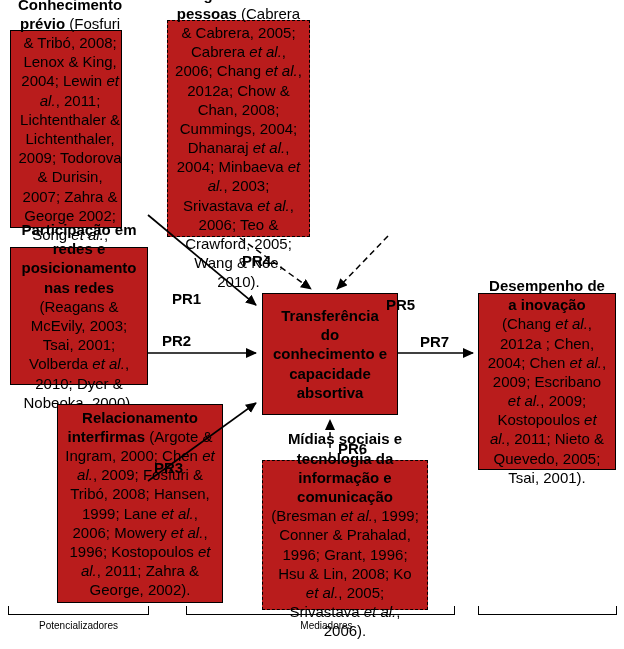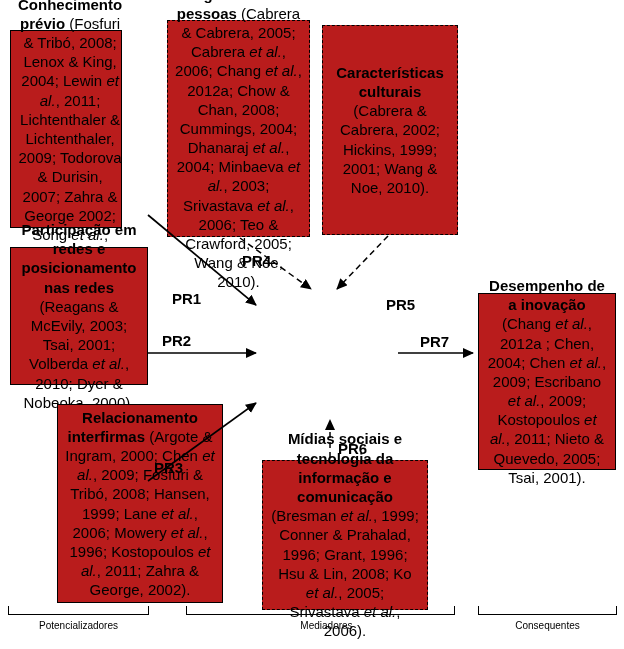--- a/index.html
+++ b/index.html
@@ -47,24 +47,24 @@
   </div>
 
   <div class="box" style="left:10px; top:404px; width:166px; height:199px;margin-left:47px;">
     <div><span style="font-weight: bold;">Relacionamento interfirmas</span><span> (Argote &amp; Ingram, 2000; Chen </span><span style="font-style: italic;">et al.</span><span>, 2009; Fosfuri &amp; Tribó, 2008; Hansen, 1999; Lane </span><span style="font-style: italic;">et al.</span><span>, 2006; Mowery </span><span style="font-style: italic;">et al.</span><span>, 1996; Kostopoulos </span><span style="font-style: italic;">et al.</span><span>, 2011; Zahra &amp; George, 2002).</span></div>
   </div>
 
   <div class="box dashed" style="left:167px; top:20px; width:143px; height:217px;">
     <div><span style="font-weight: bold;">Práticas de gestão de pessoas</span><span> (Cabrera &amp; Cabrera, 2005; Cabrera </span><span style="font-style: italic;">et al.</span><span>, 2006; Chang </span><span style="font-style: italic;">et al.</span><span>, 2012a; Chow &amp; Chan, 2008; Cummings, 2004; Dhanaraj </span><span style="font-style: italic;">et al.</span><span>, 2004; Minbaeva </span><span style="font-style: italic;">et al.</span><span>, 2003; Srivastava </span><span style="font-style: italic;">et al.</span><span>, 2006; Teo &amp; Crawford, 2005; Wang &amp; Noe, 2010).</span></div>
   </div>
 
-  <div class="box dashed" style="left:322px; top:25px; width:136px; height:210px;">
-    <div><span style="font-weight: bold;">Características culturais</span><span> (Cabrera &amp; Cabrera, 2002; Hickins, 1999; 2001; Wang &amp; Noe, 2010).</span></div>
+
+  <div class="box" style="left:262px; top:293px; width:136px; height:122px;">
+    <div><span style="font-weight: bold;">Transferência do conhecimento e capacidade absortiva</span></div>
   </div>
-
 
   <div class="box" style="left:478px; top:293px; width:138px; height:177px;">
     <div><span style="font-weight: bold;">Desempenho de a inovação</span><span> (Chang </span><span style="font-style: italic;">et al.</span><span>, 2012a ; Chen, 2004; Chen </span><span style="font-style: italic;">et al.</span><span>, 2009; Escribano </span><span style="font-style: italic;">et al.</span><span>, 2009; Kostopoulos </span><span style="font-style: italic;">et al.</span><span>, 2011; Nieto &amp; Quevedo, 2005; Tsai, 2001).</span></div>
   </div>
 
   <div class="box dashed" style="left:262px; top:460px; width:166px; height:150px;">
     <div><span style="font-weight: bold;">Mídias sociais e tecnologia da informação e comunicação</span><span> (Bresman </span><span style="font-style: italic;">et al.</span><span>, 1999; Conner &amp; Prahalad, 1996; Grant, 1996; Hsu &amp; Lin, 2008; Ko </span><span style="font-style: italic;">et al.</span><span>, 2005; Srivastava </span><span style="font-style: italic;">et al.</span><span>, 2006).</span></div>
   </div>
 
   <svg class="arrow-layer" viewBox="0 0 624 649" xmlns="http://www.w3.org/2000/svg">
@@ -89,15 +89,14 @@
   <div class="pr-label" style="left:386px; top:252px;margin-top:44px;">PR5</div>
   <div class="pr-label" style="left:338px; top:440px;">PR6</div>
   <div class="pr-label" style="left:420px; top:333px;">PR7</div>
 
   <div class="bracket" style="left:8px; top:606px; width:141px;"></div>
   <div class="bracket" style="left:186px; top:606px; width:269px;"></div>
   <div class="bracket" style="left:478px; top:606px; width:139px;"></div>
 
   <div class="footer-label" style="left:8px; top:620px; width:141px;">Potencializadores</div>
   <div class="footer-label" style="left:192px; top:620px; width:269px;">Mediadores</div>
-  <div class="footer-label" style="left:478px; top:620px; width:139px;">Consequentes</div>
 
 </div>
 
 </body></html>

